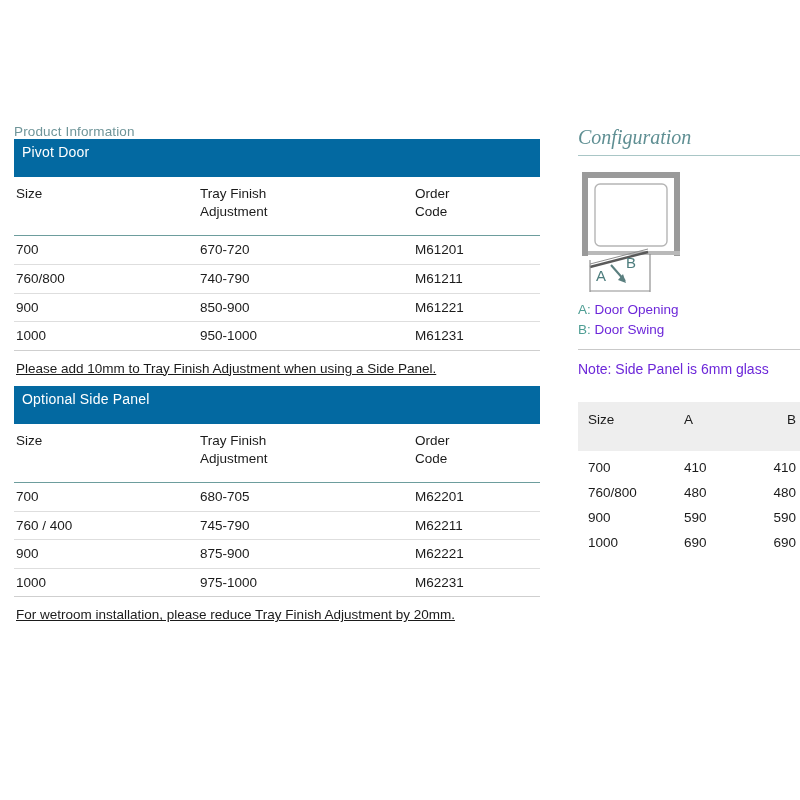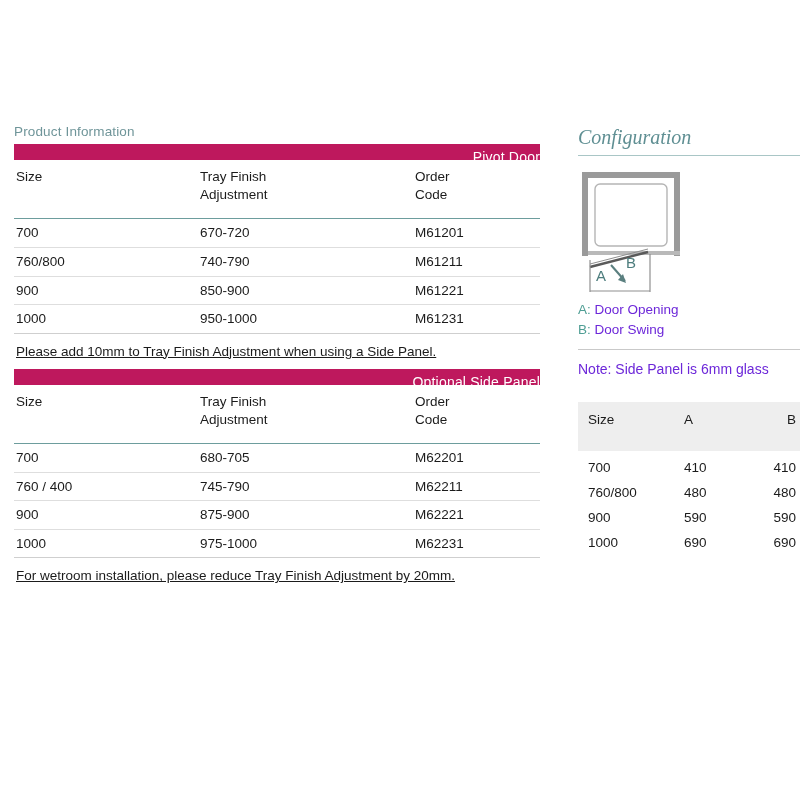--- a/index.html
+++ b/index.html
@@ -21,33 +21,31 @@
     position: absolute;
     left: 14px;
     top: 124px;
     width: 526px;
   }
 
   .section-label {
     font-size: 13.5px;
     color: #6f9599;
     letter-spacing: 0.15px;
-    padding-bottom: 5px;
   }
 
   .tbl-header {
-    background: #be185d;
+    background: #0369a1;
     color: #ffffff;
     font-size: 14px;
-    height: 16px;
+    height: 38px;
     line-height: 26px;
     padding-left: 8px;
     box-sizing: border-box;
     letter-spacing: 0.2px;
-    text-align: right;
   }
 
   table.spec {
     width: 100%;
     border-collapse: collapse;
     table-layout: fixed;
   }
   table.spec col.c-size { width: 184px; }
   table.spec col.c-tray { width: 215px; }
   table.spec col.c-code { width: auto; }

